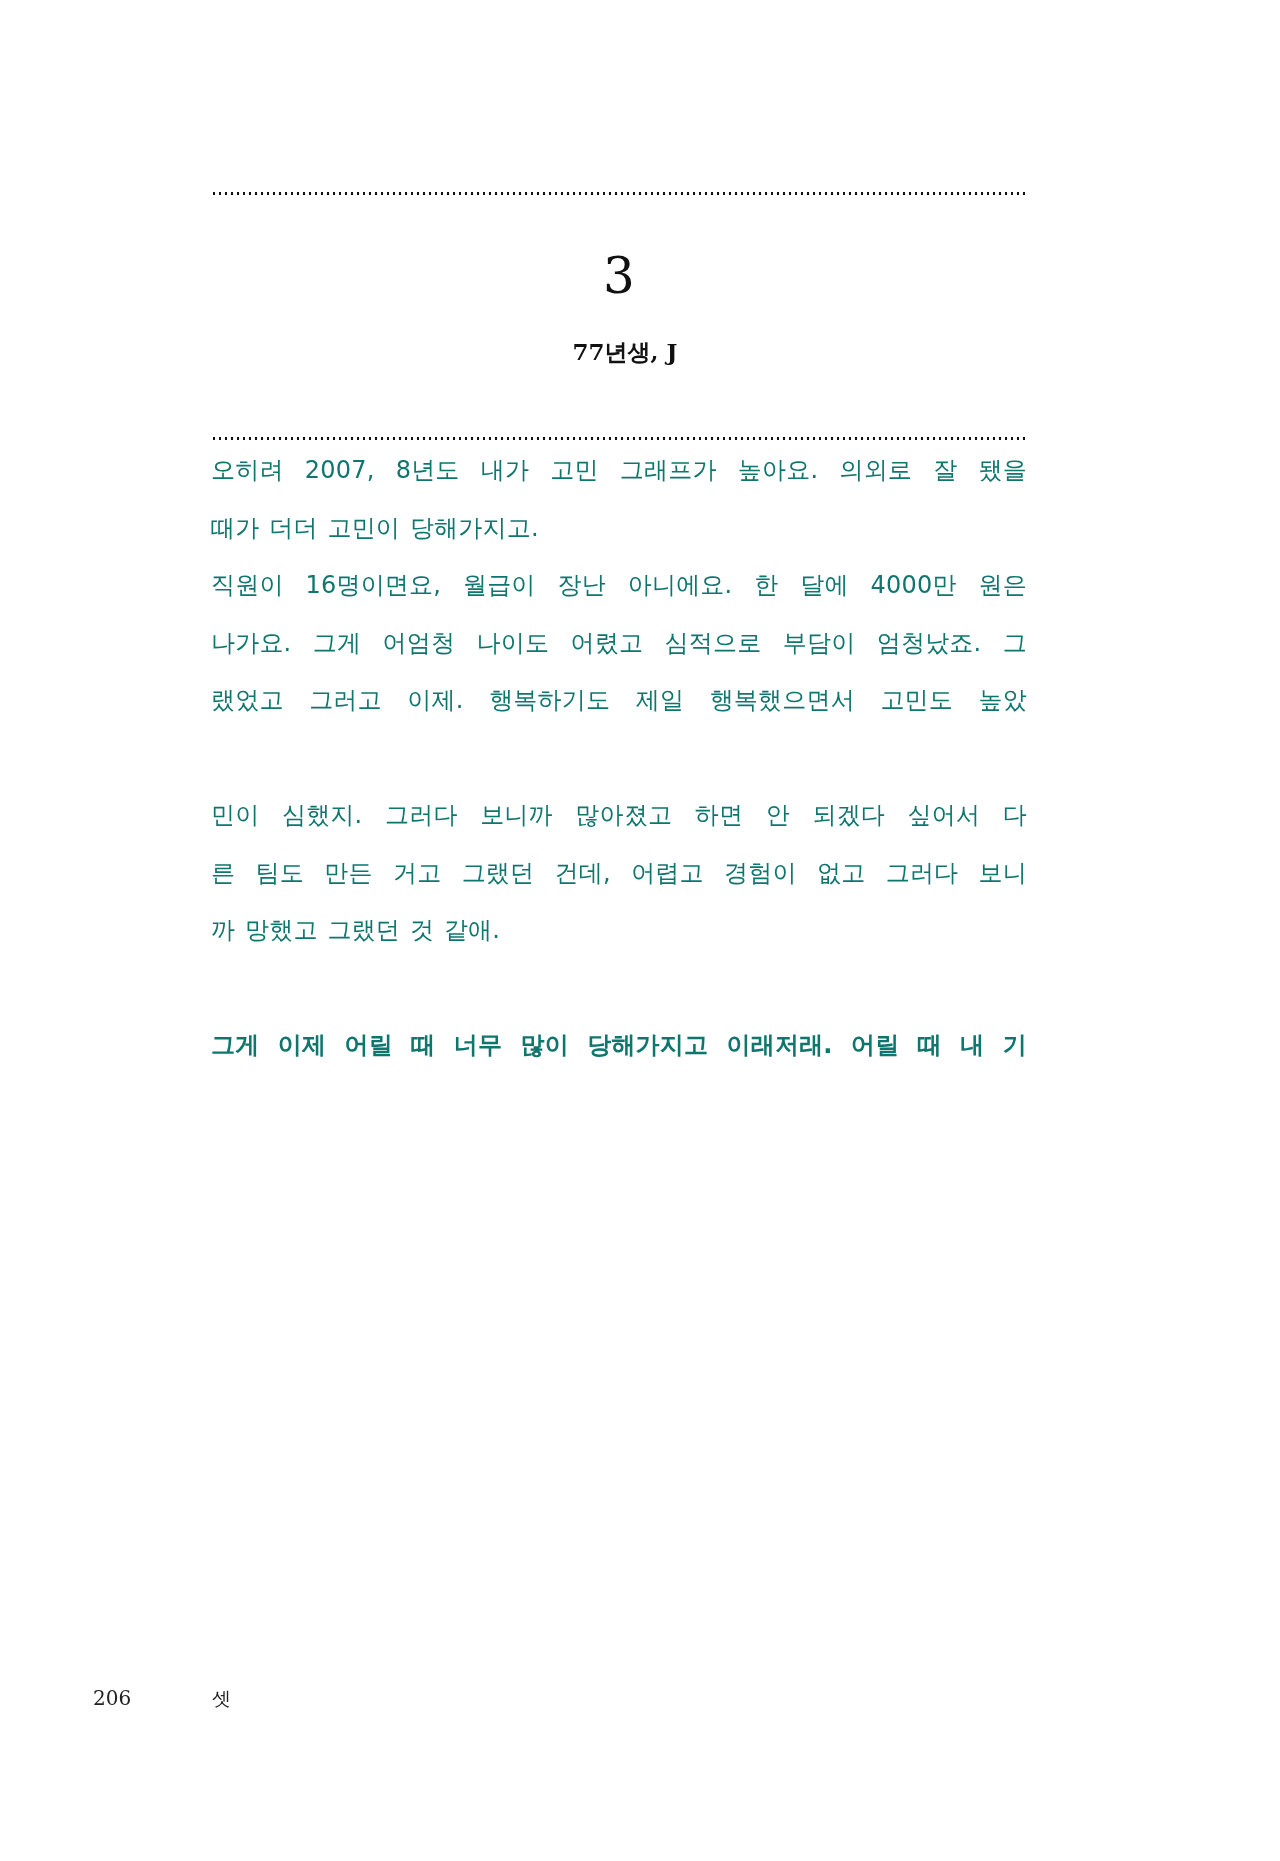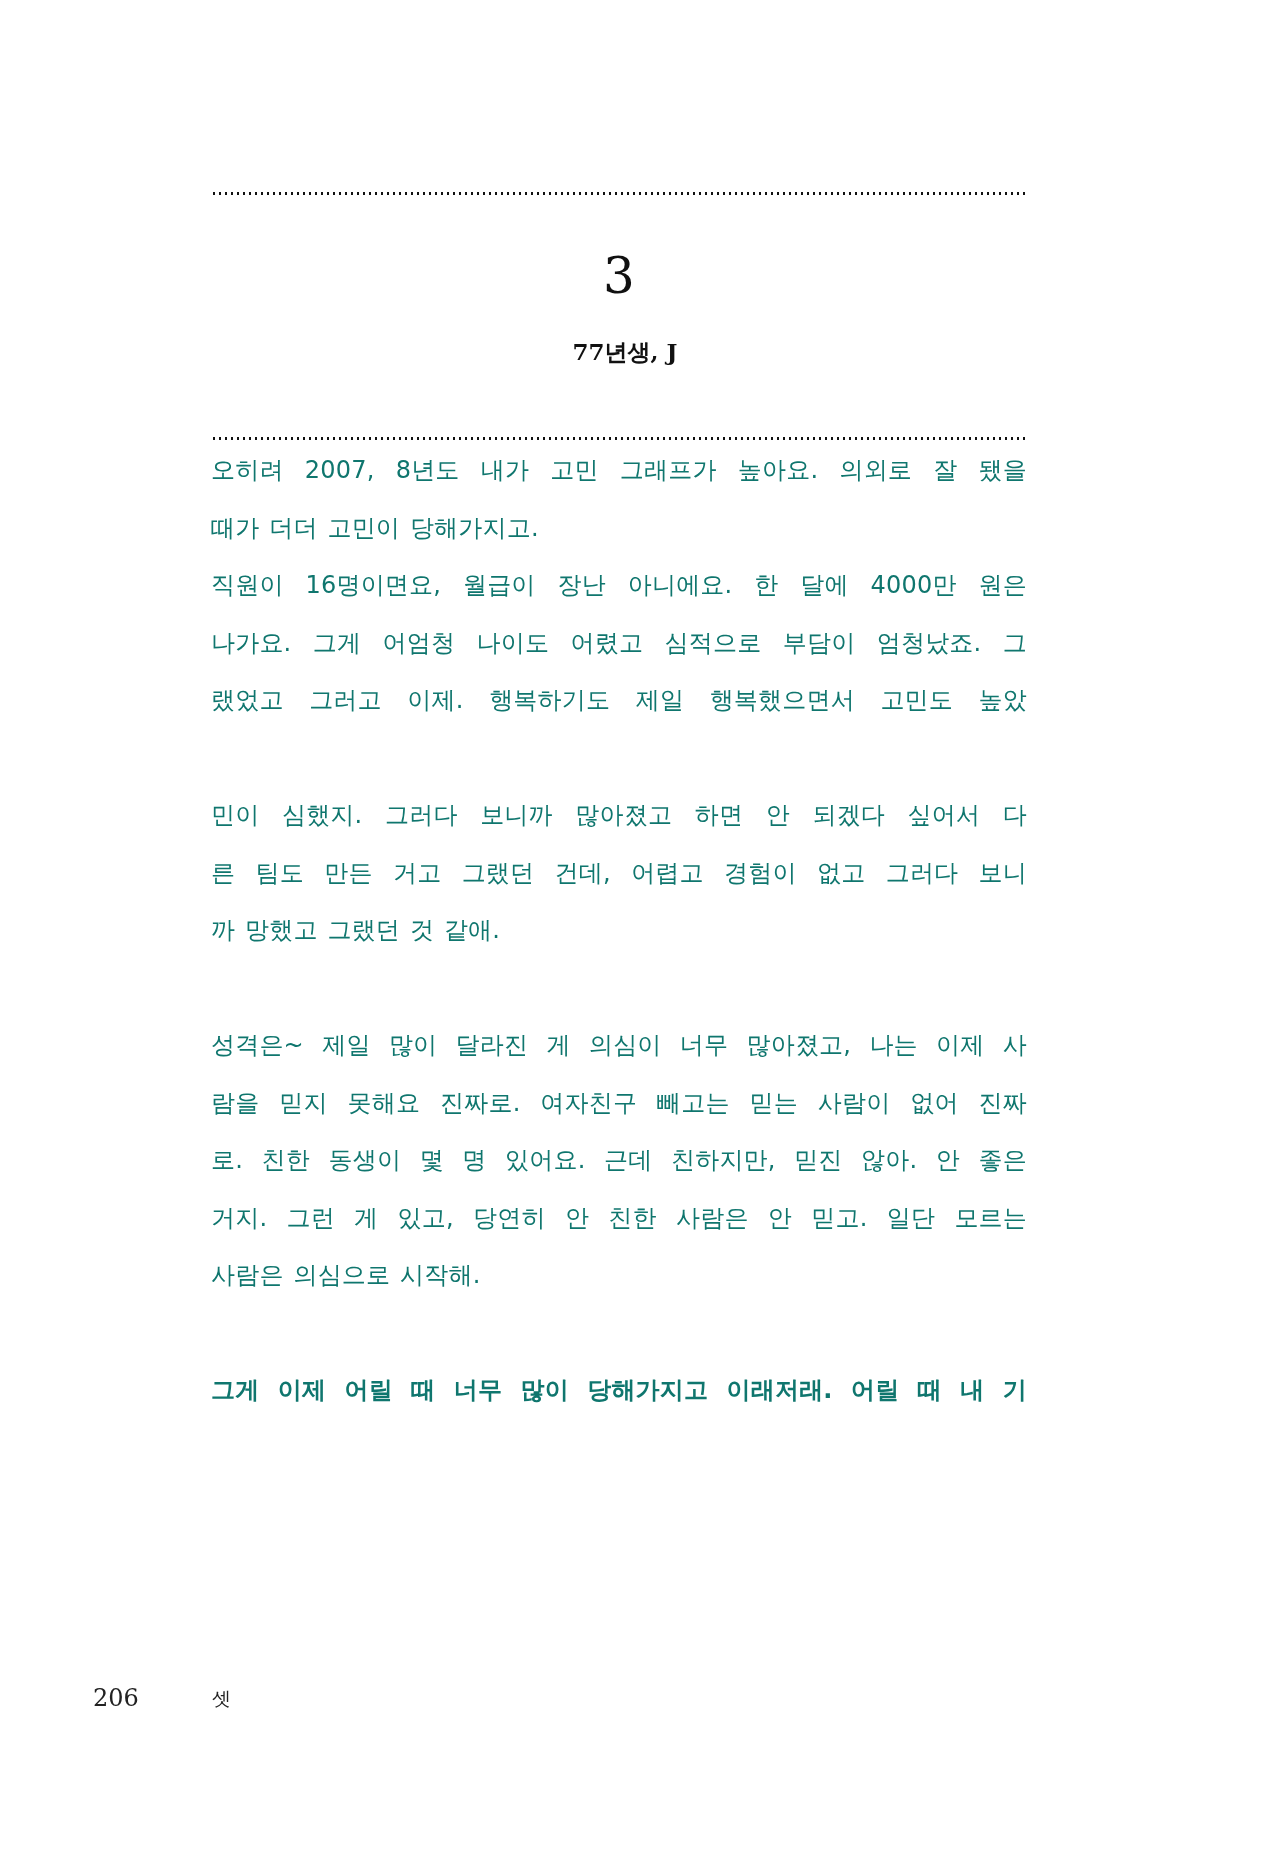--- a/index.html
+++ b/index.html
@@ -87,21 +87,21 @@
     }
     .line.last {
       text-align-last: left;
     }
 
     .footer-page-number {
       position: absolute;
       left: 93px;
       top: 1686px;
       font-family: "DejaVu Serif", "Liberation Serif", serif;
-      font-size: 24px;
+      font-size: 20px;
       line-height: 24px;
       color: #222;
     }
     .footer-section {
       position: absolute;
       left: 212px;
       top: 1686px;
       font-family: "DejaVu Sans", "Liberation Sans", sans-serif;
       font-size: 19px;
       line-height: 24px;
@@ -129,27 +129,20 @@
       <span class="line">나가요. 그게 어엄청 나이도 어렸고 심적으로 부담이 엄청났죠. 그</span>
       <span class="line">랬었고 그러고 이제. 행복하기도 제일 행복했으면서 고민도 높았</span>
     </div>
 
     <div class="para">
       <span class="line">민이 심했지. 그러다 보니까 많아졌고 하면 안 되겠다 싶어서 다</span>
       <span class="line">른 팀도 만든 거고 그랬던 건데, 어렵고 경험이 없고 그러다 보니</span>
       <span class="line last">까 망했고 그랬던 것 같애.</span>
     </div>
 
-    <div class="para">
-      <span class="line">성격은~ 제일 많이 달라진 게 의심이 너무 많아졌고, 나는 이제 사</span>
-      <span class="line">람을 믿지 못해요 진짜로. 여자친구 빼고는 믿는 사람이 없어 진짜</span>
-      <span class="line">로. 친한 동생이 몇 명 있어요. 근데 친하지만, 믿진 않아. 안 좋은</span>
-      <span class="line">거지. 그런 게 있고, 당연히 안 친한 사람은 안 믿고. 일단 모르는</span>
-      <span class="line last">사람은 의심으로 시작해.</span>
-    </div>
 
     <div class="para tight">
       <span class="line">그게 이제 어릴 때 너무 많이 당해가지고 이래저래. 어릴 때 내 기</span>
     </div>
 
   </div>
 
   <div class="footer-page-number">206</div>
   <div class="footer-section">셋</div>
 

